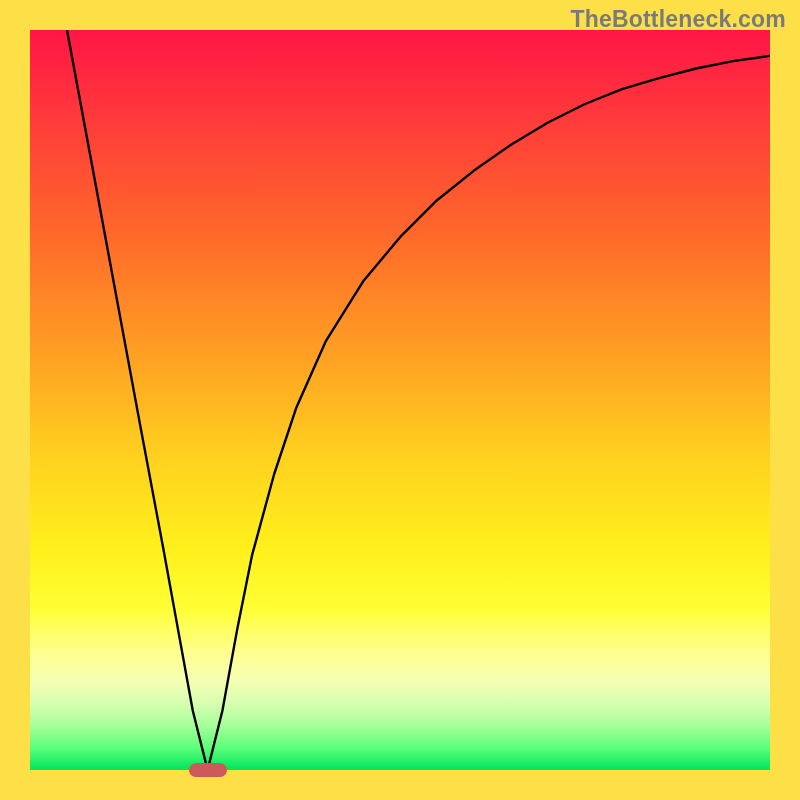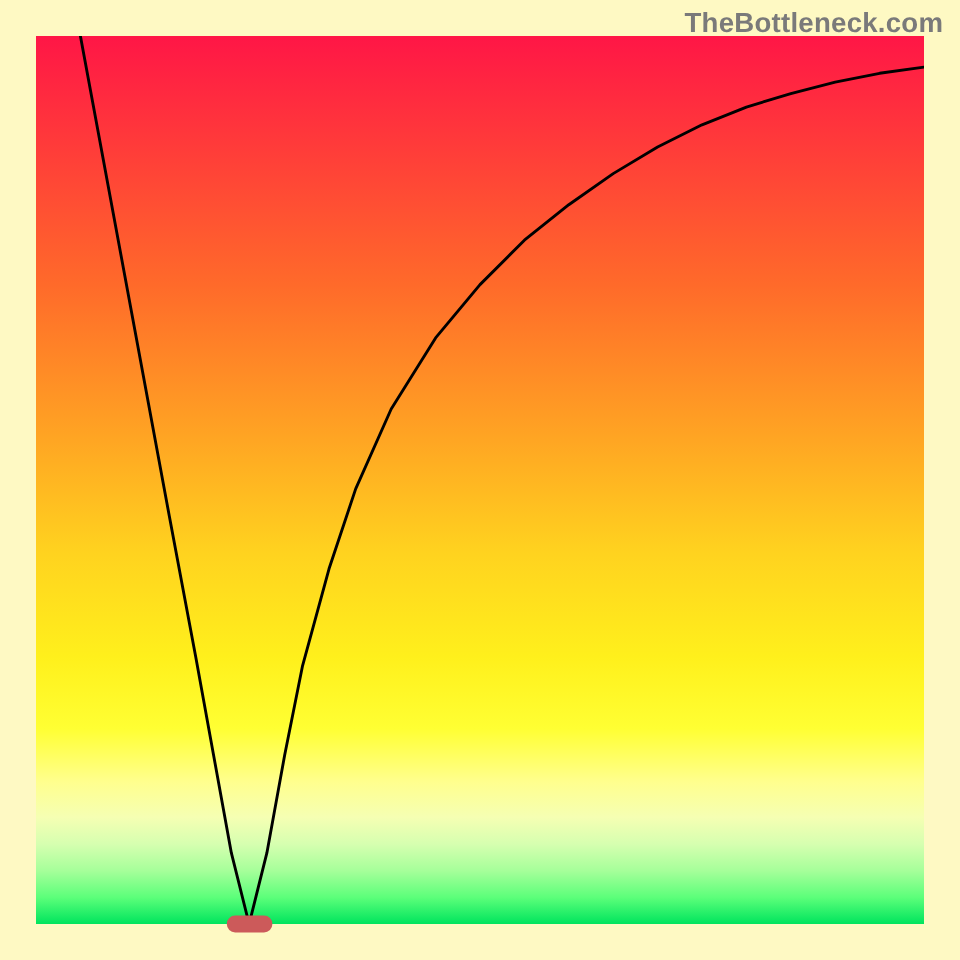--- a/index.html
+++ b/index.html
@@ -8,21 +8,21 @@
     width: 800px;
     height: 800px;
     overflow: hidden;
     background: #000;
     font-family: Arial, Helvetica, sans-serif;
   }
   .frame {
     position: relative;
     width: 800px;
     height: 800px;
-    background: #fef9c3;
+    background: #fde047;
   }
   .plot-area {
     position: absolute;
     left: 30px;
     top: 30px;
     width: 740px;
     height: 740px;
     background: linear-gradient(
       to bottom,
       #ff1646 0%,

